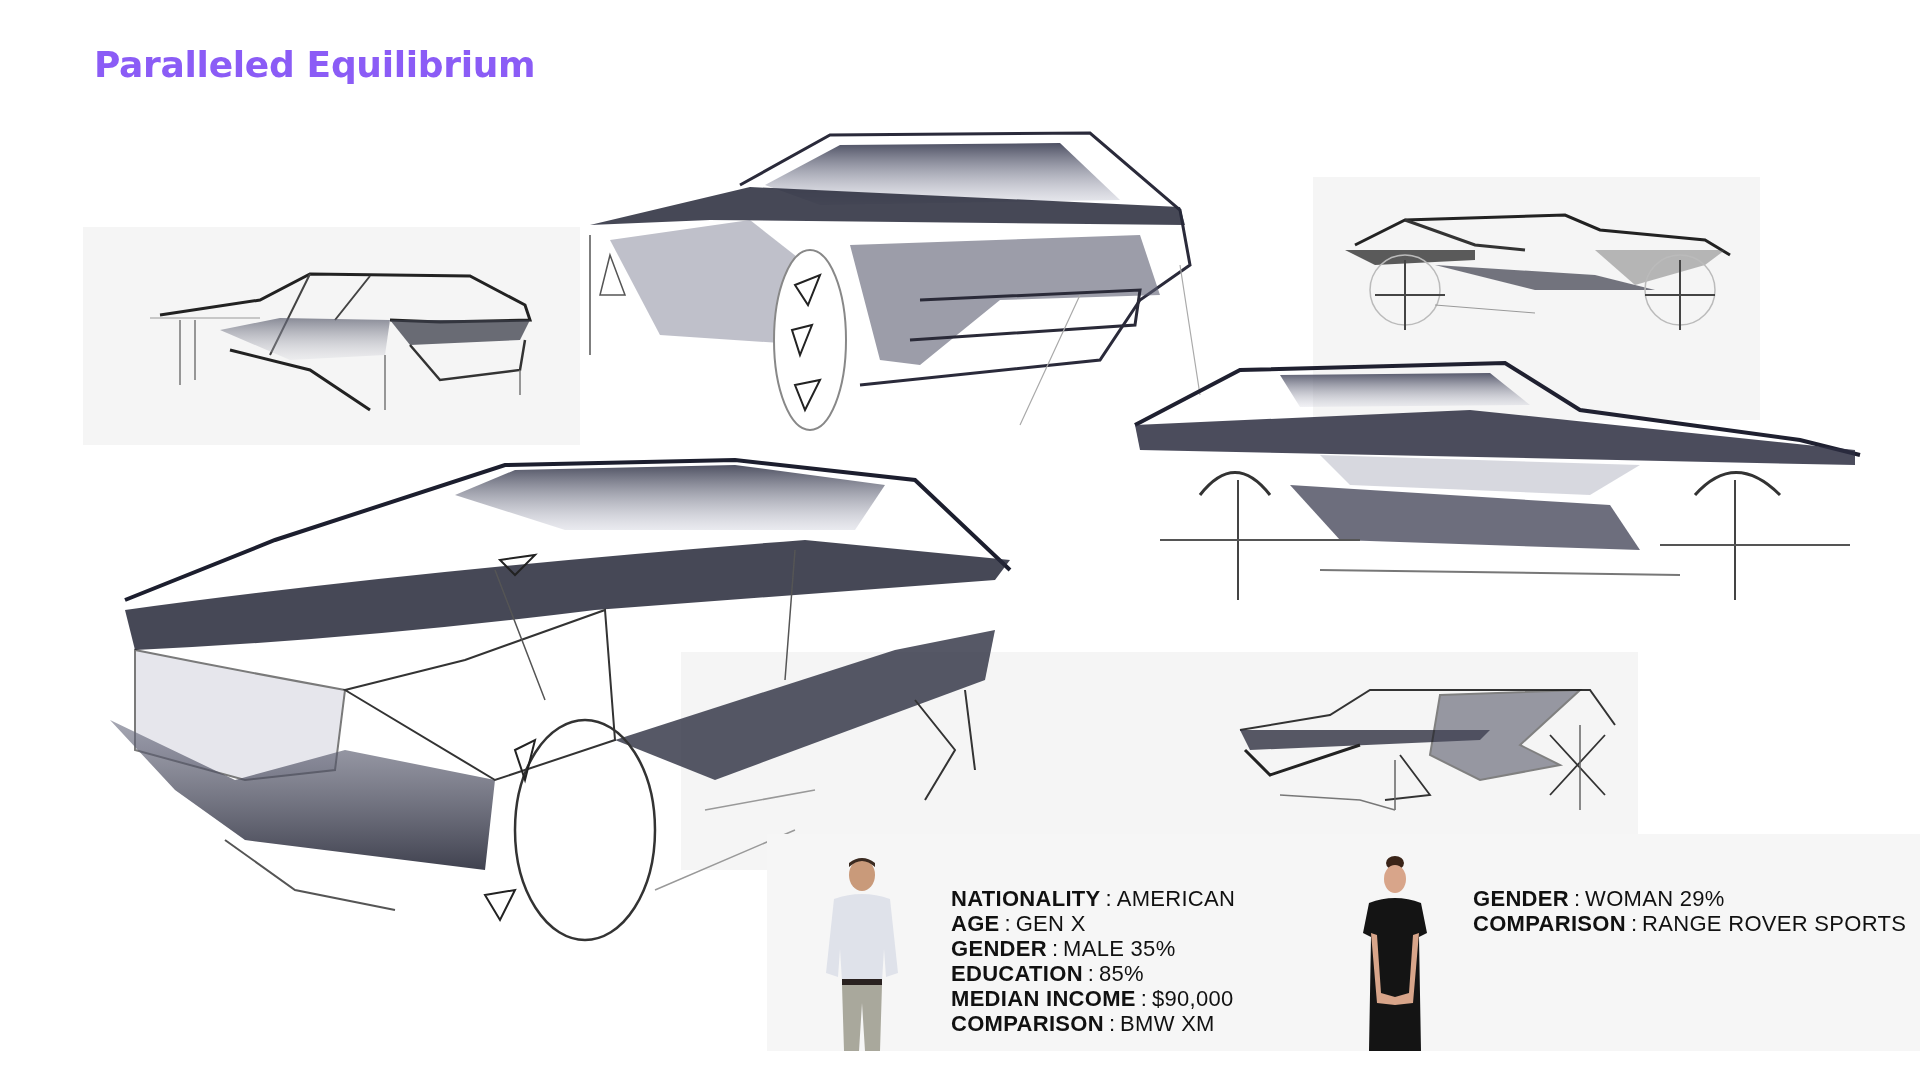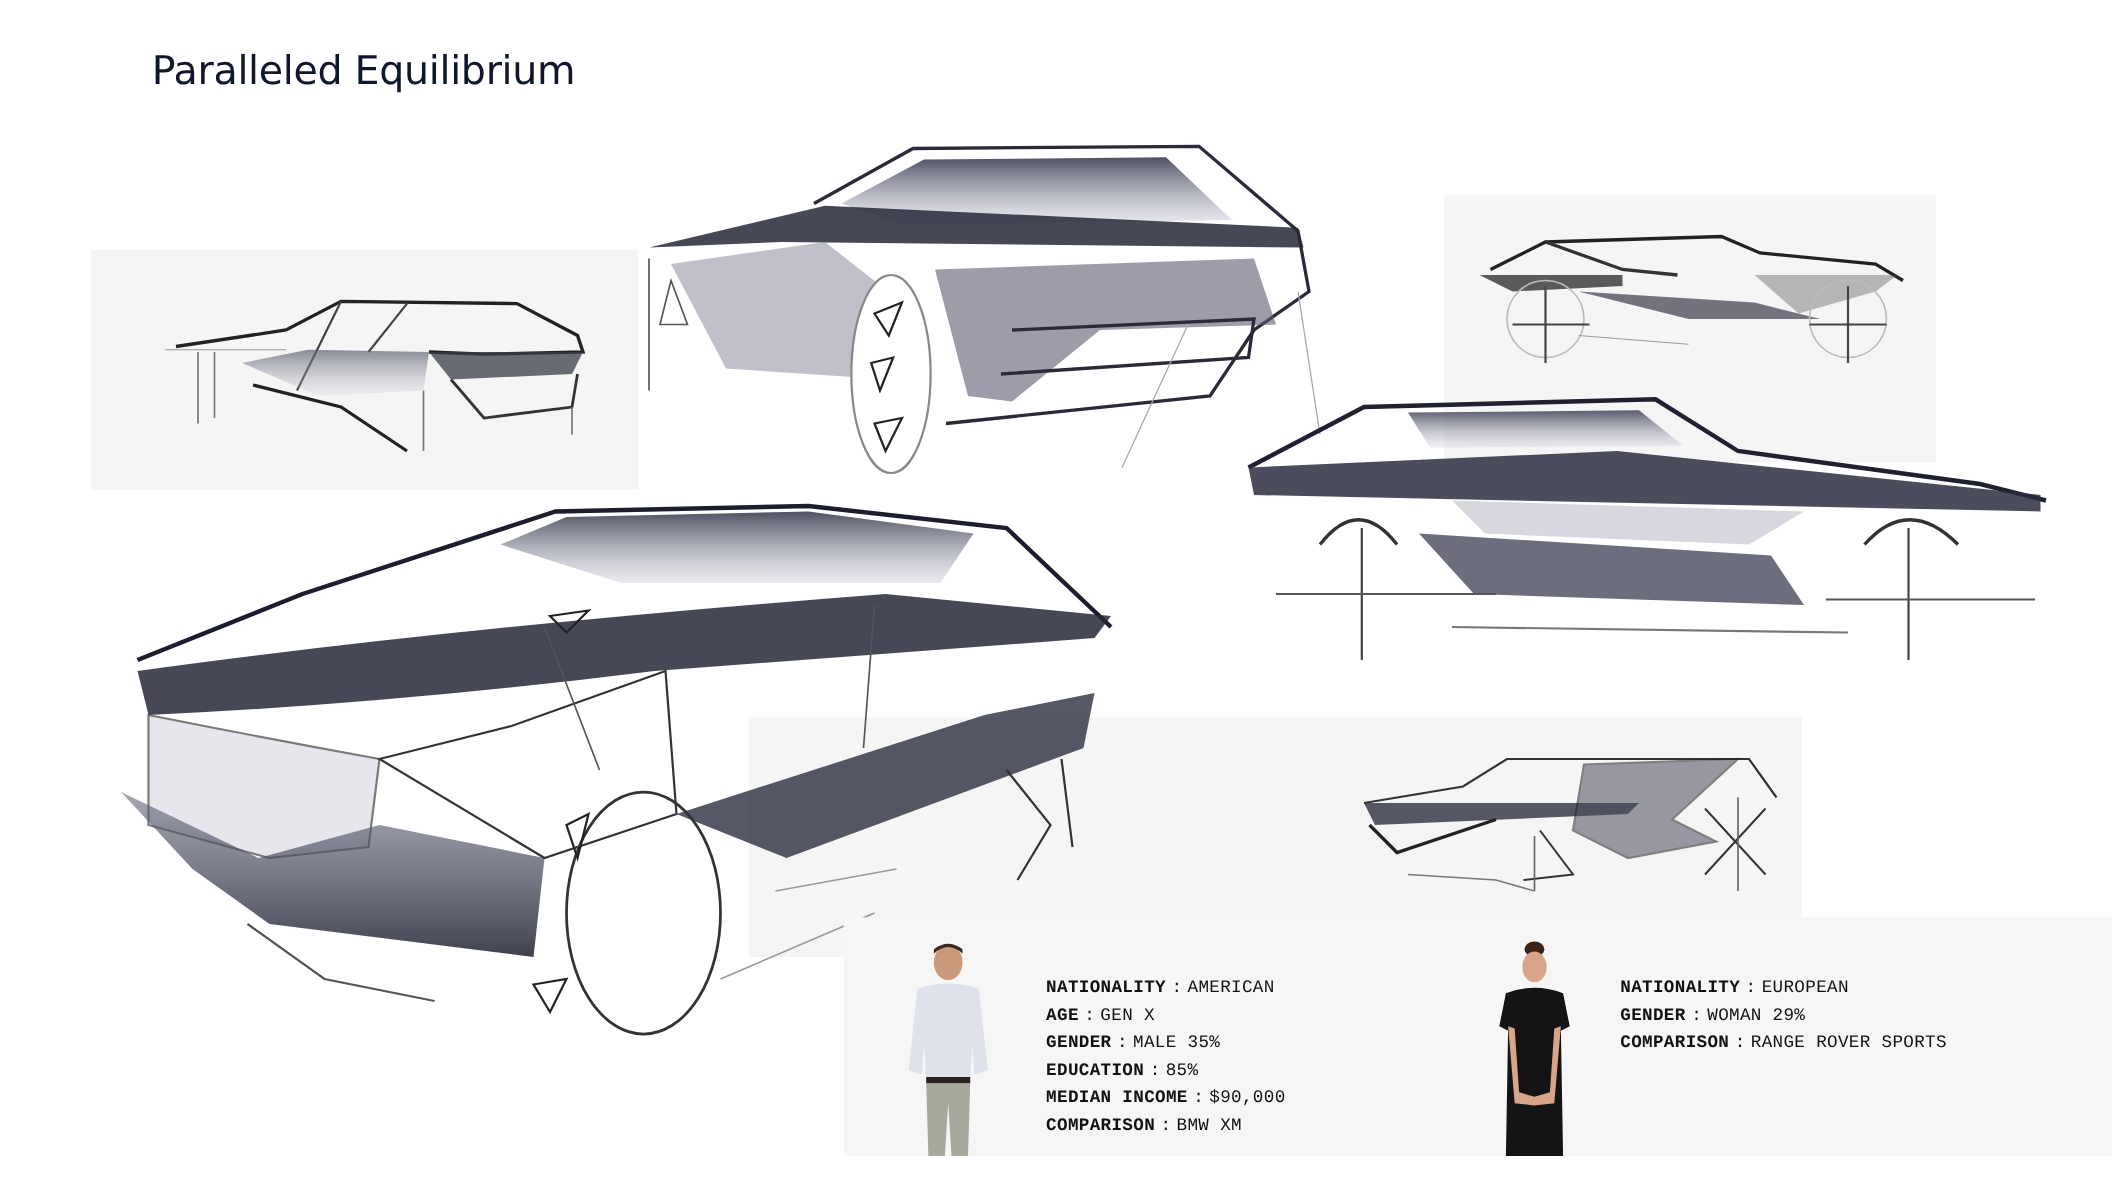--- a/index.html
+++ b/index.html
@@ -4,31 +4,31 @@
 <style>
   html, body { margin:0; padding:0; }
   body {
     width:1920px; height:1080px; position:relative; overflow:hidden;
     background:#ffffff;
     font-family:"DejaVu Sans","Liberation Sans",sans-serif;
   }
   .title {
     position:absolute; left:94px; top:44px;
     font-family:"DejaVu Sans","Liberation Sans",sans-serif;
-    font-weight:normal; font-size:36px; color:#0f172a; letter-spacing:-0.3px;margin-left:44px;
+    font-weight:bold; font-size:36px; color:#8b5cf6; letter-spacing:-0.3px;
   }
   .panel { position:absolute; background:#f5f5f5; }
   .sketch { position:absolute; }
   .sketch svg { width:100%; height:100%; display:block; overflow:visible; }
   .info-panel { position:absolute; left:767px; top:834px; width:1153px; height:217px; background:#f6f6f6; }
   .persona-photo { position:absolute; }
   .persona-text {
     position:absolute;
-    font-family:Liberation Mono, monospace;
-    font-size:16px; line-height:25px; color:#111;
+    font-family:Liberation Sans, sans-serif;
+    font-size:22px; line-height:25px; color:#111;
   }
   .row { white-space:nowrap; }
   .row .k { font-weight:bold; letter-spacing:0.3px; }
   .row .sep { padding:0 5px; }
   .row .v { font-weight:normal; letter-spacing:0.3px; }
 </style>
 </head>
 <body>
 
 <div class="title">Paralleled Equilibrium</div>
@@ -176,16 +176,15 @@
 <div class="persona-photo" style="left:1355px;top:853px;width:80px;height:198px;">
   <svg viewBox="0 0 80 198" width="80" height="198">
     <ellipse cx="40" cy="10" rx="9" ry="7" fill="#3a2418"></ellipse>
     <ellipse cx="40" cy="26" rx="11" ry="14" fill="#d8a58a"></ellipse>
     <path d="M14 50 Q40 40 66 50 L72 80 L64 84 L66 198 L14 198 L16 84 L8 80 Z" fill="#141414"></path>
     <path d="M16 80 L22 150 L40 152 L58 150 L64 80 L58 82 L54 140 L40 144 L26 140 L22 82 Z" fill="#d8a58a"></path>
   </svg>
 </div>
 
 <div class="persona-text" style="left:1473px;top:886px;">
-  <div class="row"><span class="k">NATIONALITY</span><span class="sep">:</span><span class="v">EUROPEAN</span></div>
   <div class="row"><span class="k">GENDER</span><span class="sep">:</span><span class="v">WOMAN 29%</span></div>
   <div class="row"><span class="k">COMPARISON</span><span class="sep">:</span><span class="v">RANGE ROVER SPORTS</span></div>
 </div>
 
 </body></html>

